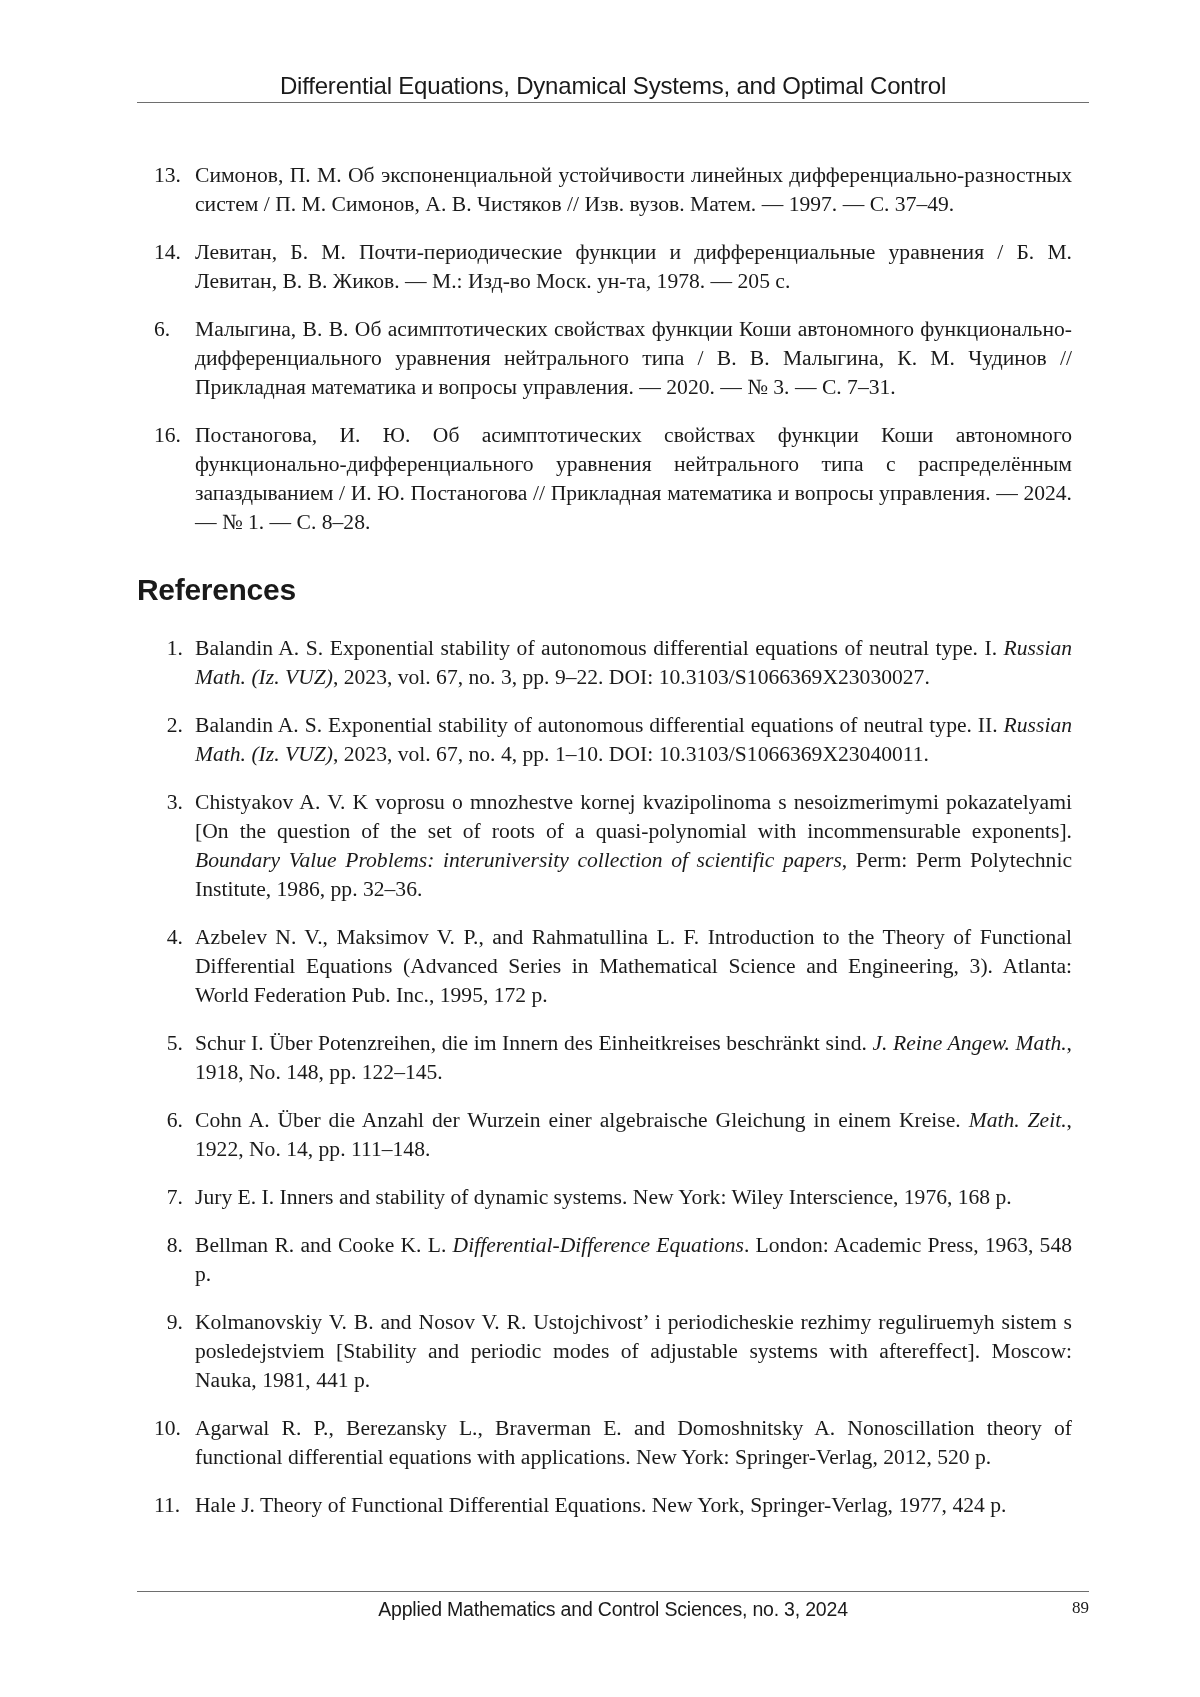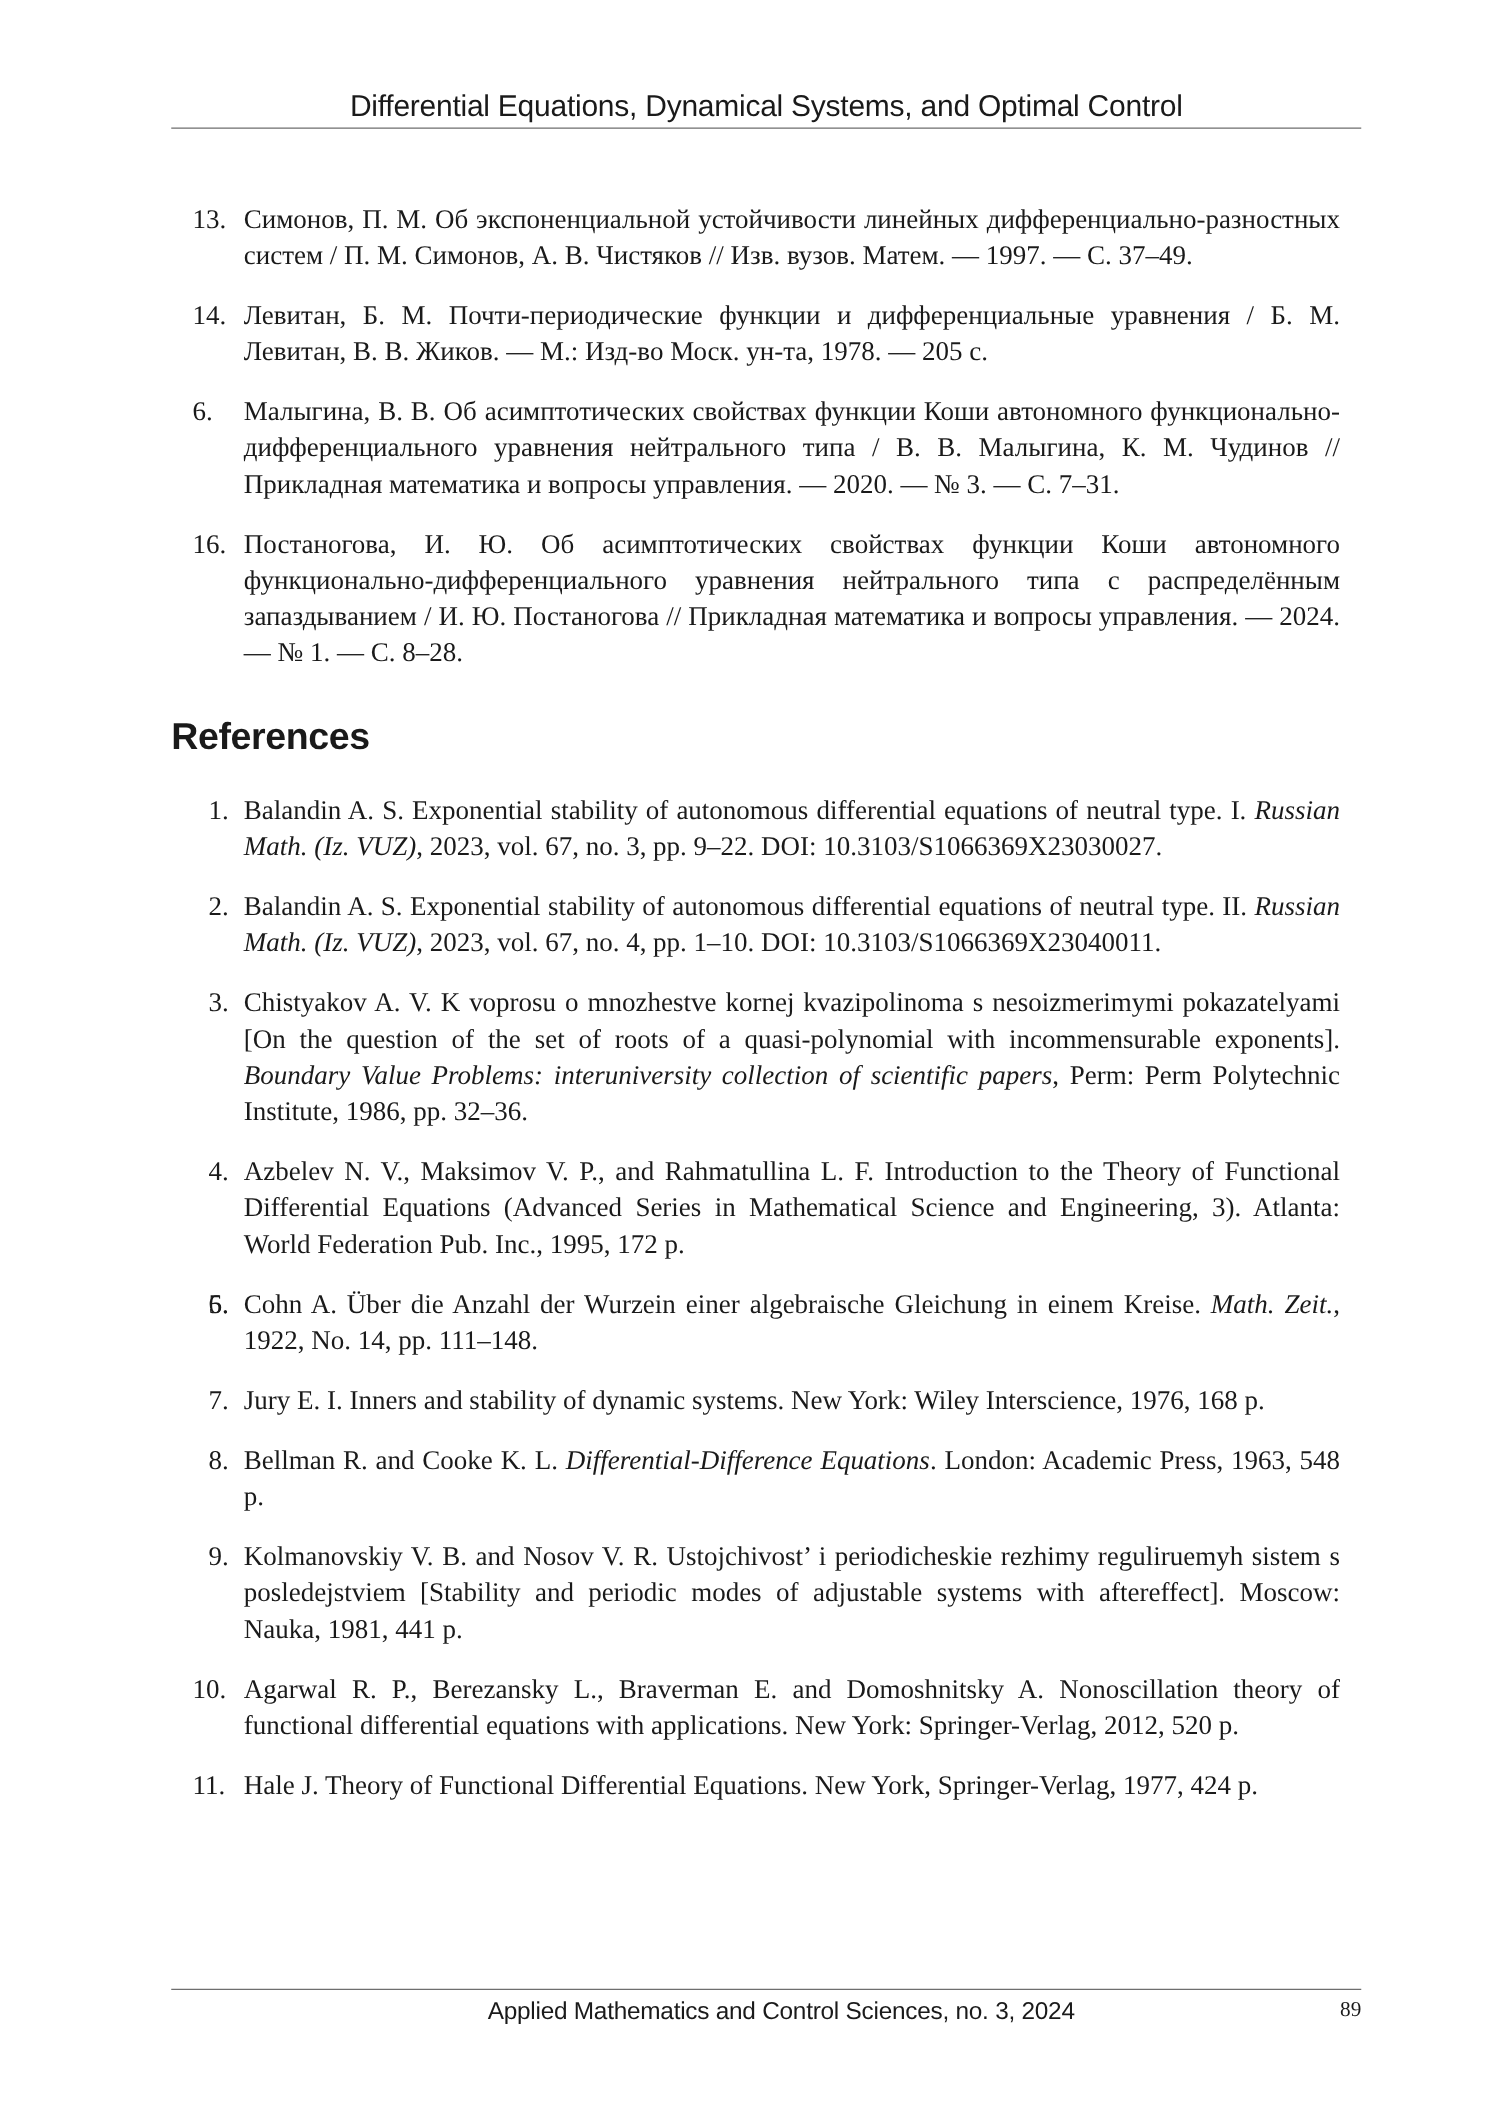--- a/index.html
+++ b/index.html
@@ -19,21 +19,21 @@
   ol.refs li { position: relative; padding-left: 41px; text-align: justify; margin-bottom: 19px; }
   ol.refs li .num { position: absolute; left: 0; top: 0; }
   ol.refs.en li .num { width: 33px; text-align: right; left: -4px; }
   ol.refs.en li.wide .num { left: 0; width: auto; text-align: left; }
   .section-title { font-family: "Liberation Sans", sans-serif; font-weight: bold; font-size: 30px;
     margin: 38px 0 30px 0; letter-spacing: -0.3px; }
   .running-footer {
     position: absolute; left: 137px; top: 1598px; width: 952px; height: 30px;
     font-family: "Liberation Sans", sans-serif; font-size: 19.5px;
   }
-  .running-footer .journal { position: absolute; left: 12px; width: 952px; text-align: center; letter-spacing: -0.2px; }
+  .running-footer .journal { position: absolute; left: 0; width: 952px; text-align: center; letter-spacing: -0.2px; }
   .running-footer .page-number { position: absolute; right: 0; font-family: "Liberation Serif", serif; font-size: 17px; }
   i { font-style: italic; }
 </style>
 </head>
 <body>
 
 <div class="page">
   <div class="running-header">Differential Equations, Dynamical Systems, and Optimal Control</div>
   <div class="rule top"></div>
 
@@ -45,21 +45,21 @@
         <li><span class="num">16.</span><span><span>Постаногова, И. Ю. Об асимптотических свойствах функции Коши автономного функционально-дифференциального уравнения нейтрального типа с распределённым запаздыванием / И. Ю. Постаногова // Прикладная математика и вопросы управления. — 2024. — № 1. — С. 8–28.</span></span></li>
       </ol>
 
     <h2 class="section-title">References</h2>
 
     <ol class="refs en" id="en-list">
         <li><span class="num">1.</span><span><span>Balandin A. S. Exponential stability of autonomous differential equations of neutral type. I. </span><i>Russian Math. (Iz. VUZ)</i><span>, 2023, vol. 67, no. 3, pp. 9–22. DOI: 10.3103/S1066369X23030027.</span></span></li>
         <li><span class="num">2.</span><span><span>Balandin A. S. Exponential stability of autonomous differential equations of neutral type. II. </span><i>Russian Math. (Iz. VUZ)</i><span>, 2023, vol. 67, no. 4, pp. 1–10. DOI: 10.3103/S1066369X23040011.</span></span></li>
         <li><span class="num">3.</span><span><span>Chistyakov A. V. K voprosu o mnozhestve kornej kvazipolinoma s nesoizmerimymi pokazatelyami [On the question of the set of roots of a quasi-polynomial with incommensurable exponents]. </span><i>Boundary Value Problems: interuniversity collection of scientific papers</i><span>, Perm: Perm Polytechnic Institute, 1986, pp. 32–36.</span></span></li>
         <li><span class="num">4.</span><span><span>Azbelev N. V., Maksimov V. P., and Rahmatullina L. F. Introduction to the Theory of Functional Differential Equations (Advanced Series in Mathematical Science and Engineering, 3). Atlanta: World Federation Pub. Inc., 1995, 172 p.</span></span></li>
-        <li><span class="num">5.</span></li>
+        <li><span class="num">5.</span><span><span>Schur I. Über Potenzreihen, die im Innern des Einheitkreises beschränkt sind. </span><i>J. Reine Angew. Math.</i><span>, 1918, No. 148, pp. 122–145.</span></span></li>
         <li><span class="num">6.</span><span><span>Cohn A. Über die Anzahl der Wurzein einer algebraische Gleichung in einem Kreise. </span><i>Math. Zeit.</i><span>, 1922, No. 14, pp. 111–148.</span></span></li>
         <li><span class="num">7.</span><span><span>Jury E. I. Inners and stability of dynamic systems. New York: Wiley Interscience, 1976, 168 p.</span></span></li>
         <li><span class="num">8.</span><span><span>Bellman R. and Cooke K. L. </span><i>Differential-Difference Equations</i><span>. London: Academic Press, 1963, 548 p.</span></span></li>
         <li><span class="num">9.</span><span><span>Kolmanovskiy V. B. and Nosov V. R. Ustojchivost’ i periodicheskie rezhimy reguliruemyh sistem s posledejstviem [Stability and periodic modes of adjustable systems with aftereffect]. Moscow: Nauka, 1981, 441 p.</span></span></li>
         <li class="wide"><span class="num">10.</span><span><span>Agarwal R. P., Berezansky L., Braverman E. and Domoshnitsky A. Nonoscillation theory of functional differential equations with applications. New York: Springer-Verlag, 2012, 520 p.</span></span></li>
         <li class="wide"><span class="num">11.</span><span><span>Hale J. Theory of Functional Differential Equations. New York, Springer-Verlag, 1977, 424 p.</span></span></li>
       </ol>
   </div>
 
   <div class="rule bottom"></div>

